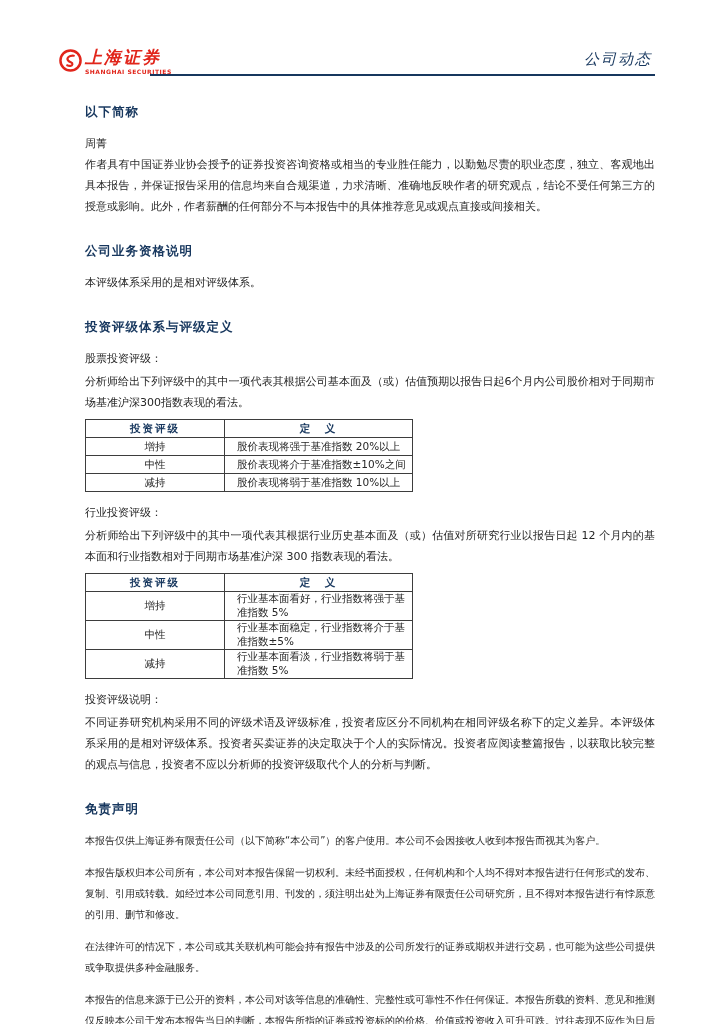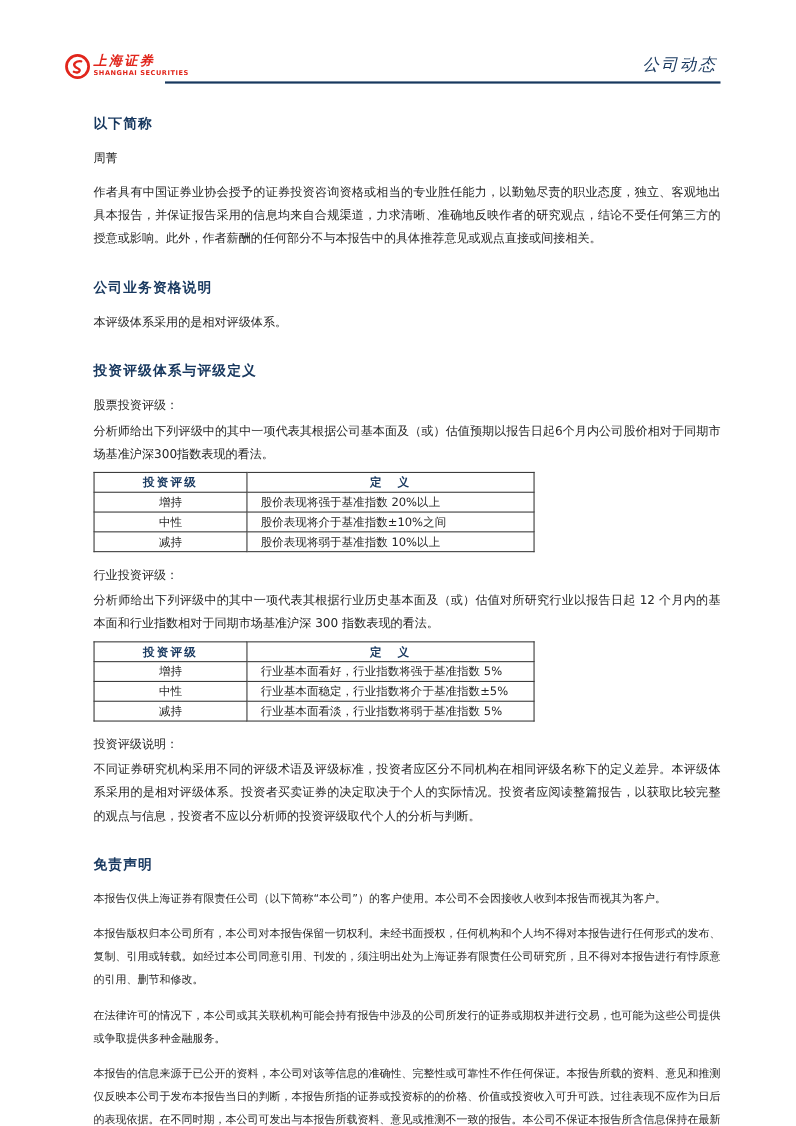--- a/index.html
+++ b/index.html
@@ -10,35 +10,35 @@
     color:#262626;
     overflow:hidden;
   }
   .page{position:relative;width:724px;height:1024px;background:#fff;}
 
   
   .hdr{position:relative;height:96px;}
   .logo{position:absolute;left:59px;top:49px;display:flex;align-items:flex-start;gap:3px;}
   .emblem{width:23px;height:23px;display:block;}
   .logo-txt{display:flex;flex-direction:column;line-height:1;}
-  .logo-cn{color:#e1251b;font-weight:bold;font-size:12px;font-style:italic;letter-spacing:2px;white-space:nowrap;}
+  .logo-cn{color:#e1251b;font-weight:bold;font-size:17px;font-style:italic;letter-spacing:2px;white-space:nowrap;}
   .logo-en{color:#e1251b;font-size:6px;font-weight:bold;letter-spacing:0.5px;margin-top:3px;white-space:nowrap;}
   .doc-type{position:absolute;right:72px;top:50px;color:#17375e;font-size:15px;font-weight:normal;font-style:italic;letter-spacing:2px;}
   .hdr-rule{position:absolute;left:150px;right:69px;top:74px;height:2px;background:#17375e;}
 
   
   .content{padding:8px 69px 0 85px;}
   .sec-title{color:#17375e;font-size:12.5px;font-weight:bold;letter-spacing:1px;margin:0 0 12px 0;}
   .mt-lg{margin-top:26px;}
   .body-txt{font-size:11px;line-height:21px;margin:0 0 6px 0;text-align:justify;}
-  .name-line{font-size:11px;line-height:21px;margin:0 0 10px 0;}
+  .name-line{font-size:11px;line-height:21px;margin:0 0 0 0;}
   .sub-label{font-size:11px;line-height:21px;margin:10px 0 2px 0;}
 
   
-  table.rating{border-collapse:collapse;width:401px;margin:4px 0 10px 0;}
+  table.rating{border-collapse:collapse;width:328px;margin:4px 0 10px 0;}
   table.rating th,table.rating td{
     border:1px solid #3d3d3d;
     font-size:10.5px;
     height:17px;
     padding:0 6px;
     vertical-align:middle;
   }
   table.rating th{color:#17375e;font-weight:bold;text-align:center;letter-spacing:2px;}
   table.rating td.c1{width:126px;text-align:center;}
   table.rating td.c2{text-align:left;padding-left:12px;}

